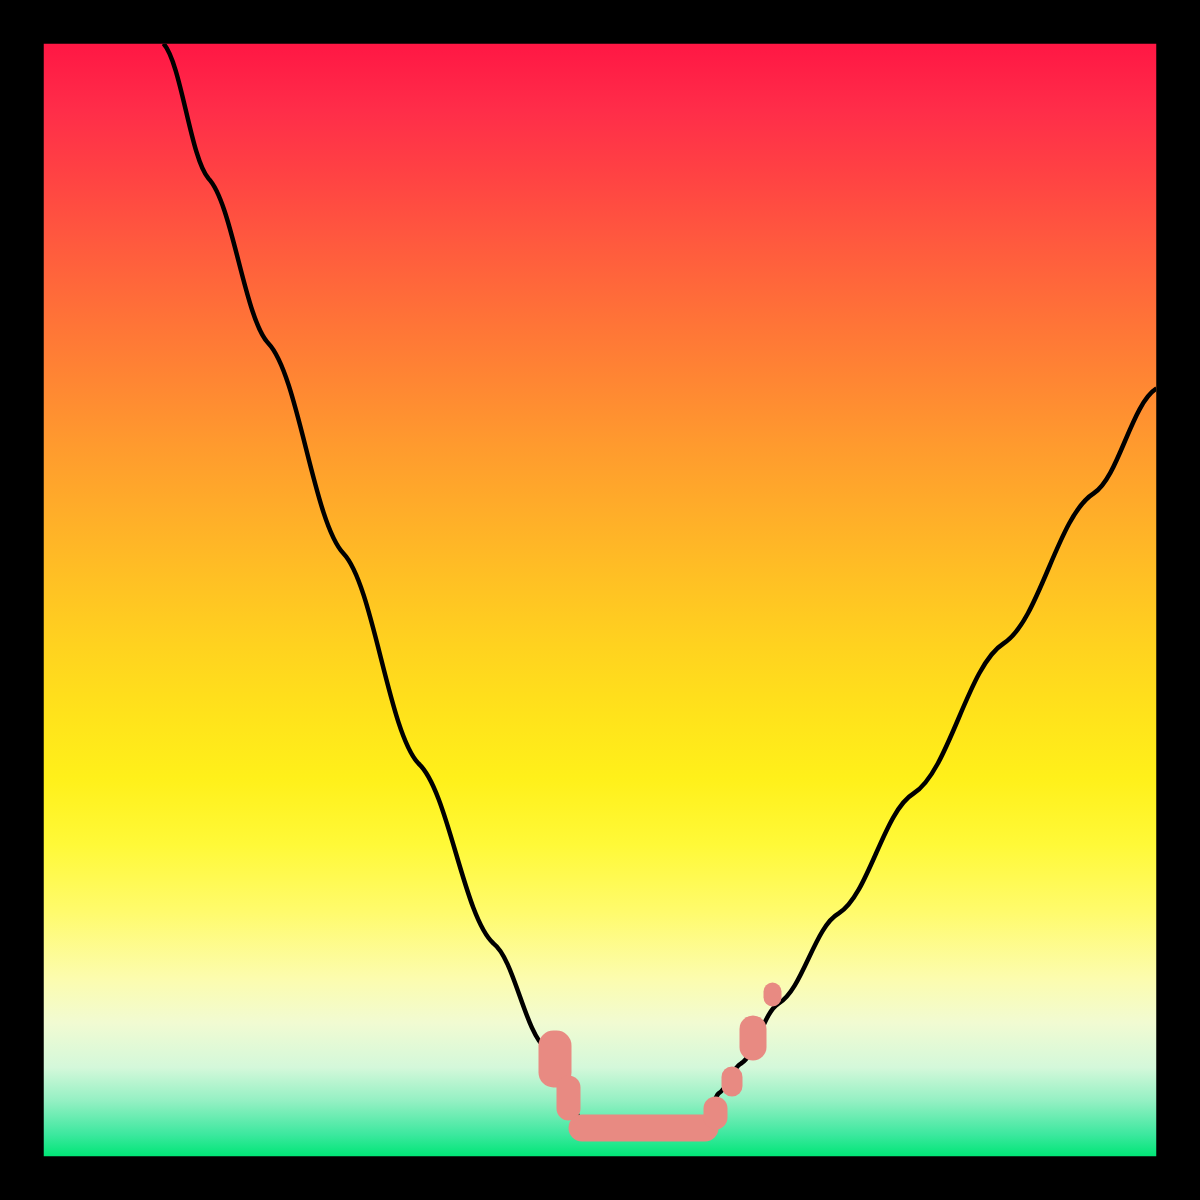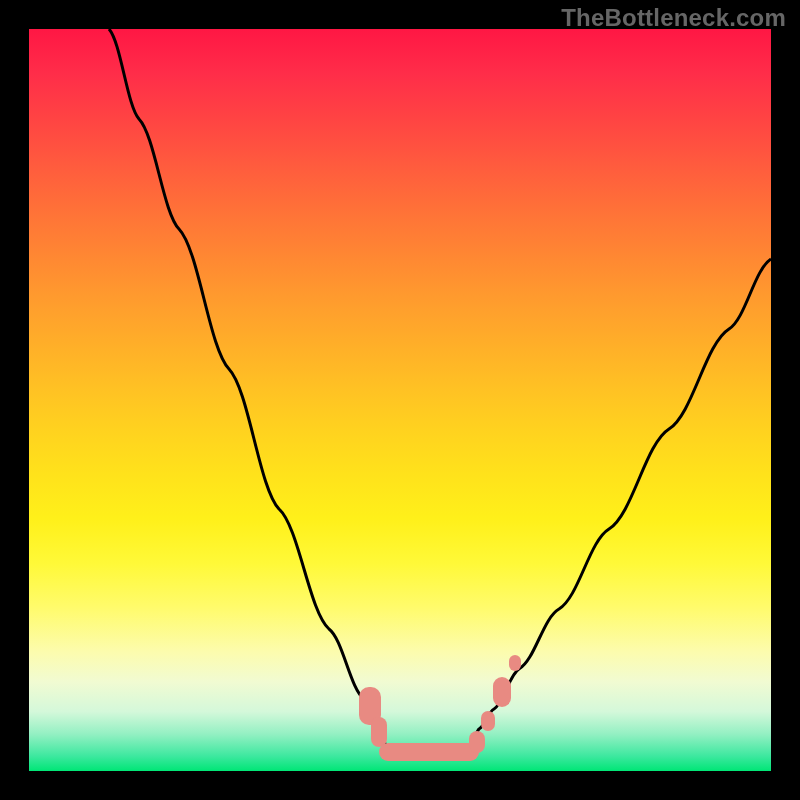--- a/index.html
+++ b/index.html
@@ -78,21 +78,20 @@
     position: absolute;
     background: #e88a82;
     border-radius: 16px;
   }
 </style>
 </head>
 <body>
 
 <div class="frame">
 
-  <div class="watermark">TheBottleneck.com</div>
 
   <div class="plot">
     <div class="gradient-bg"></div>
 
     <svg class="curves" viewBox="0 0 742 742" preserveAspectRatio="none">
       <path id="left-curve" class="curve-path" d="M 80 0 C 92 13.5, 98 76.5, 110 90 C 126 106.5, 134 183.5, 150 200 C 170 221, 180 319, 200 340 C 220 361, 230 459, 250 480 C 270 498, 280 582, 300 600 C 314 610.5, 321 659.5, 335 670 C 341 674.5, 344 695.5, 350 700 C 353.2 702.7, 354.8 715.3, 358 718"></path>
       <path id="right-curve" class="curve-path" d="M 742 230 C 725.2 240.5, 716.8 289.5, 700 300 C 676 315, 664 385, 640 400 C 616 415, 604 485, 580 500 C 560 512, 550 568, 530 580 C 514 589, 506 631, 490 640 C 480 646, 475 674, 465 680 C 459 683, 456 697, 450 700 C 446.8 702.7, 445.2 715.3, 442 718"></path>
       <path id="bottom-curve" class="curve-path" d="M 358 718 C 366.8 718.9, 371.2 723.1, 380 724 C 388 724, 392 724, 400 724 C 408 724, 412 724, 420 724 C 428.8 723.1, 433.2 718.9, 442 718"></path>
     </svg>
 

